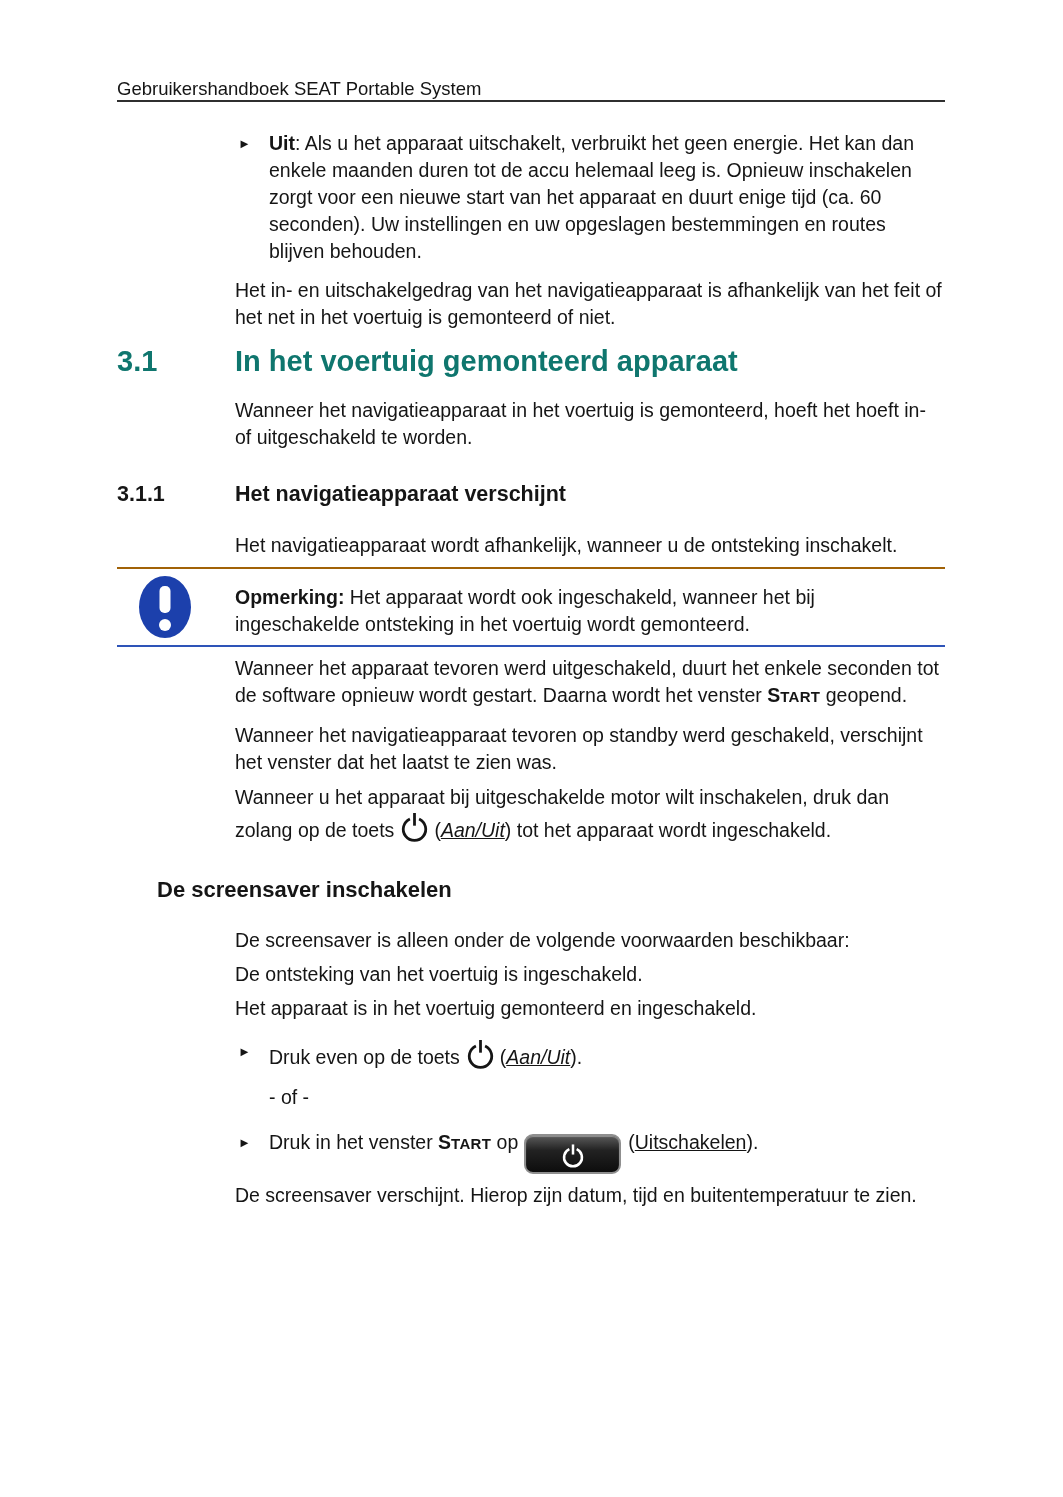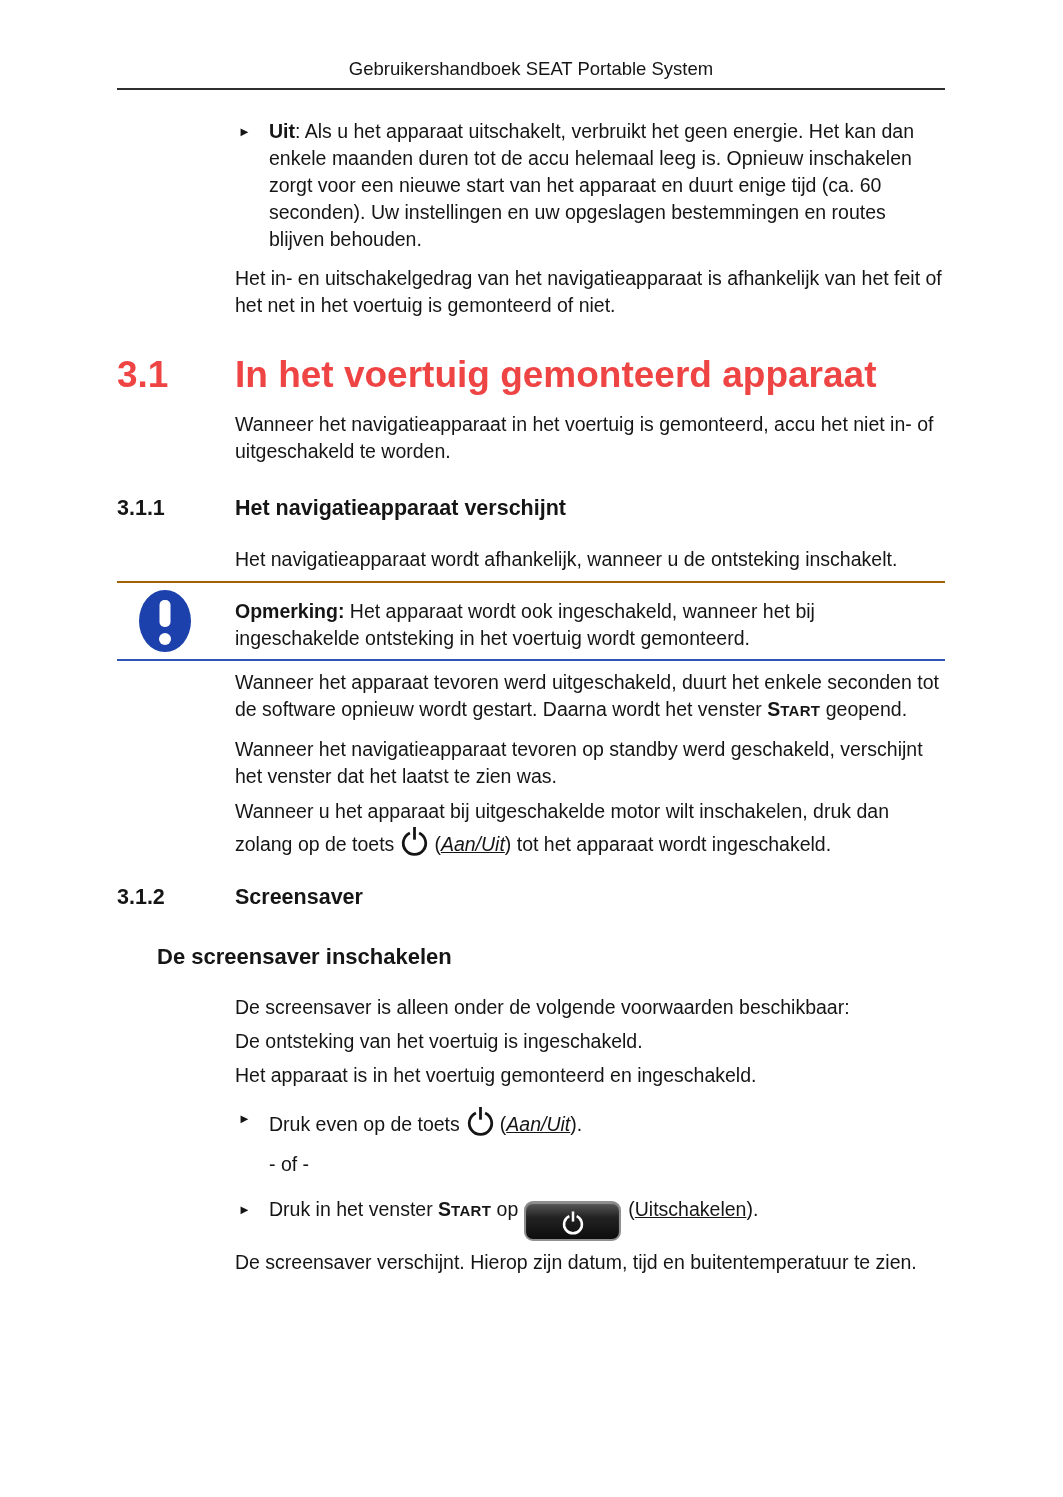--- a/index.html
+++ b/index.html
@@ -10,45 +10,45 @@
     margin:0 auto;
     background:#ffffff;
     font-family:"Liberation Sans", sans-serif;
     color:#151515;
     overflow:hidden;
   }
   .page-inner { padding:58px 118px 0 117px; }
 
   
   .header {
-    display:flex; justify-content:center;
+    display:flex; justify-content:flex-start;
     font-size:18.5px; line-height:22px;
-    padding-bottom:8px;
     border-bottom:2px solid #2f2f2f;
+    margin-top:20px;
   }
 
   
   .body, .bullet-text, .note-text, .or-line {
     font-size:19.5px; line-height:27px;
   }
   .body { margin:12px 0 0 118px; }
 
   
   .bullet-item { display:flex; margin:14px 0 0 121px; }
   .bullet-item .marker {
     flex:none; width:31px;
     font-size:13px; line-height:27px;
     color:#151515;
   }
   .bullet-text { flex:1; }
 
   .or-line { margin:13px 0 0 152px; }
 
   
-  .h2 { display:flex; margin-top:38px; font-size:37px; line-height:36px; font-weight:bold; color:#ef4444; }
+  .h2 { display:flex; margin-top:12px; font-size:29px; line-height:36px; font-weight:bold; color:#0f766e; }
   .h3 { display:flex; margin-top:30px; font-size:21.5px; line-height:27px; font-weight:bold; }
   .h2 .num, .h3 .num { flex:none; width:118px; }
   .h4 { margin:32px 0 0 40px; font-size:22px; line-height:27px; font-weight:bold; }
 
   
   .mt-sm { margin-top:8px; }
   .mt-xs { margin-top:7px; }
   .mt-md { margin-top:18px; }
   .mt-lg { margin-top:24px; }
   .first-block { margin-top:28px; }
@@ -122,21 +122,21 @@
       <span class="marker">►</span>
       <p class="bullet-text"><b>Uit</b><span>: Als u het apparaat uitschakelt, verbruikt het geen energie. Het kan dan enkele maanden duren tot de accu helemaal leeg is. Opnieuw inschakelen zorgt voor een nieuwe start van het apparaat en duurt enige tijd (ca. 60 seconden). Uw instellingen en uw opgeslagen bestemmingen en routes blijven behouden.</span></p>
     </div>
 
     <p class="body">Het in- en uitschakelgedrag van het navigatieapparaat is afhankelijk van het feit of het net in het voertuig is gemonteerd of niet.</p>
 
     <div class="h2">
       <span class="num">3.1</span>
       <span>In het voertuig gemonteerd apparaat</span>
     </div>
-    <p class="body mt-md">Wanneer het navigatieapparaat in het voertuig is gemonteerd, accu het niet in- of uitgeschakeld te worden.</p>
+    <p class="body mt-md">Wanneer het navigatieapparaat in het voertuig is gemonteerd, hoeft het hoeft in- of uitgeschakeld te worden.</p>
 
     <div class="h3">
       <span class="num">3.1.1</span>
       <span>Het navigatieapparaat verschijnt</span>
     </div>
     <p class="body mt-lg">Het navigatieapparaat wordt afhankelijk, wanneer u de ontsteking inschakelt.</p>
 
     <div class="note">
       <div class="note-icon">
         <div class="excl-bar"></div>
@@ -147,24 +147,20 @@
 
     <p class="body mt-sm"><span>Wanneer het apparaat tevoren werd uitgeschakeld, duurt het enkele seconden tot de software opnieuw wordt gestart. Daarna wordt het venster </span><b class="sc"><span>S</span><span class="sc-rest">TART</span></b><span> geopend.</span></p>
 
     <p class="body">Wanneer het navigatieapparaat tevoren op standby werd geschakeld, verschijnt het venster dat het laatst te zien was.</p>
 
     <p class="body mt-sm"><span>Wanneer u het apparaat bij uitgeschakelde motor wilt inschakelen, druk dan zolang op de toets</span><svg class="power-icon" width="29" height="33" viewBox="0 0 24 27">
           <path d="M8.2 6.4 A 9.3 9.3 0 1 0 15.8 6.4" fill="none" stroke="#151515" stroke-width="2.3"></path>
           <line x1="12" y1="1.5" x2="12" y2="12" stroke="#151515" stroke-width="2.3"></line>
         </svg><span>(</span><a class="xref italic">Aan/Uit</a><span>) tot het apparaat wordt ingeschakeld.</span></p>
 
-    <div class="h3" style="margin-top:26px;">
-      <span class="num">3.1.2</span>
-      <span>Screensaver</span>
-    </div>
 
     <div class="h4">De screensaver inschakelen</div>
 
     <p class="body mt-lg">De screensaver is alleen onder de volgende voorwaarden beschikbaar:</p>
     <p class="body mt-xs">De ontsteking van het voertuig is ingeschakeld.</p>
     <p class="body mt-xs">Het apparaat is in het voertuig gemonteerd en ingeschakeld.</p>
 
     <div class="bullet-item" style="margin-top:16px;">
       <span class="marker">►</span>
       <p class="bullet-text"><span>Druk even op de toets</span><svg class="power-icon" width="29" height="33" viewBox="0 0 24 27">

